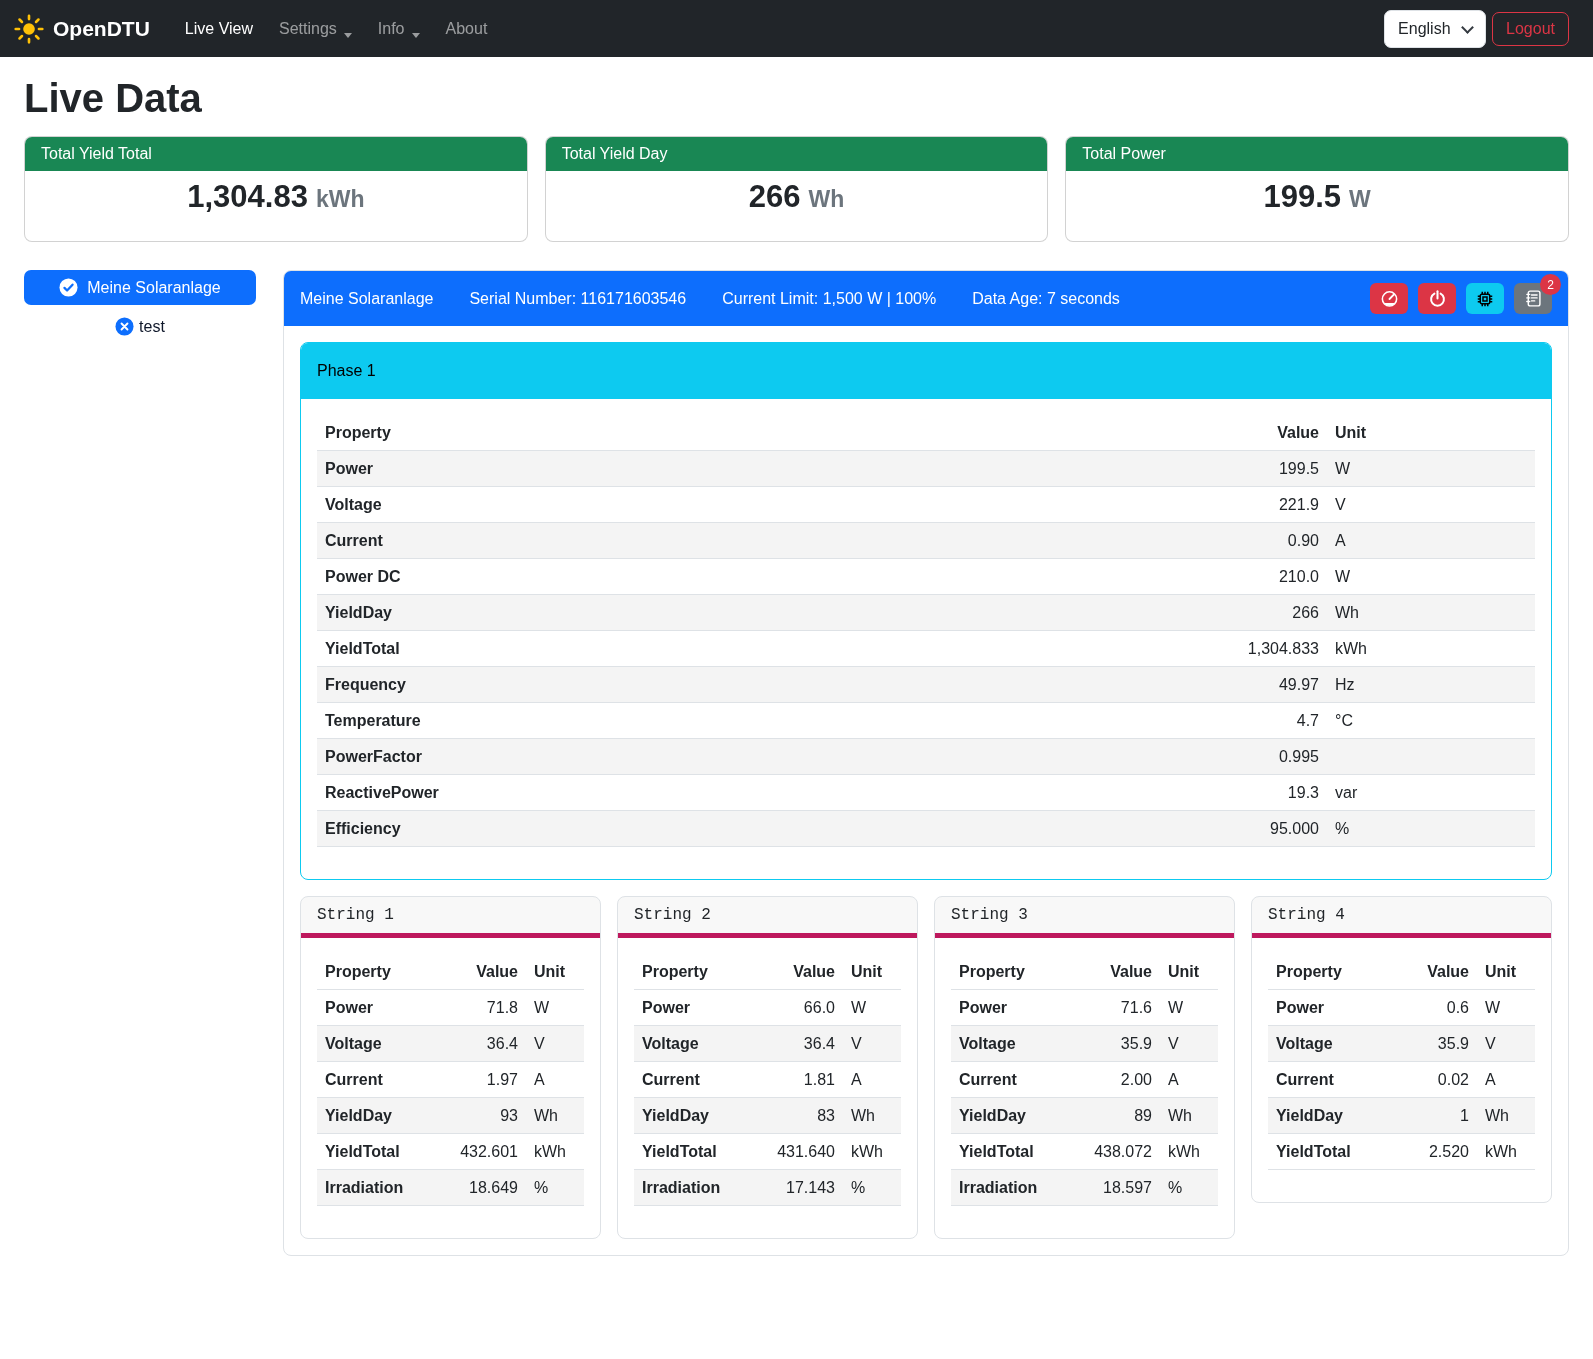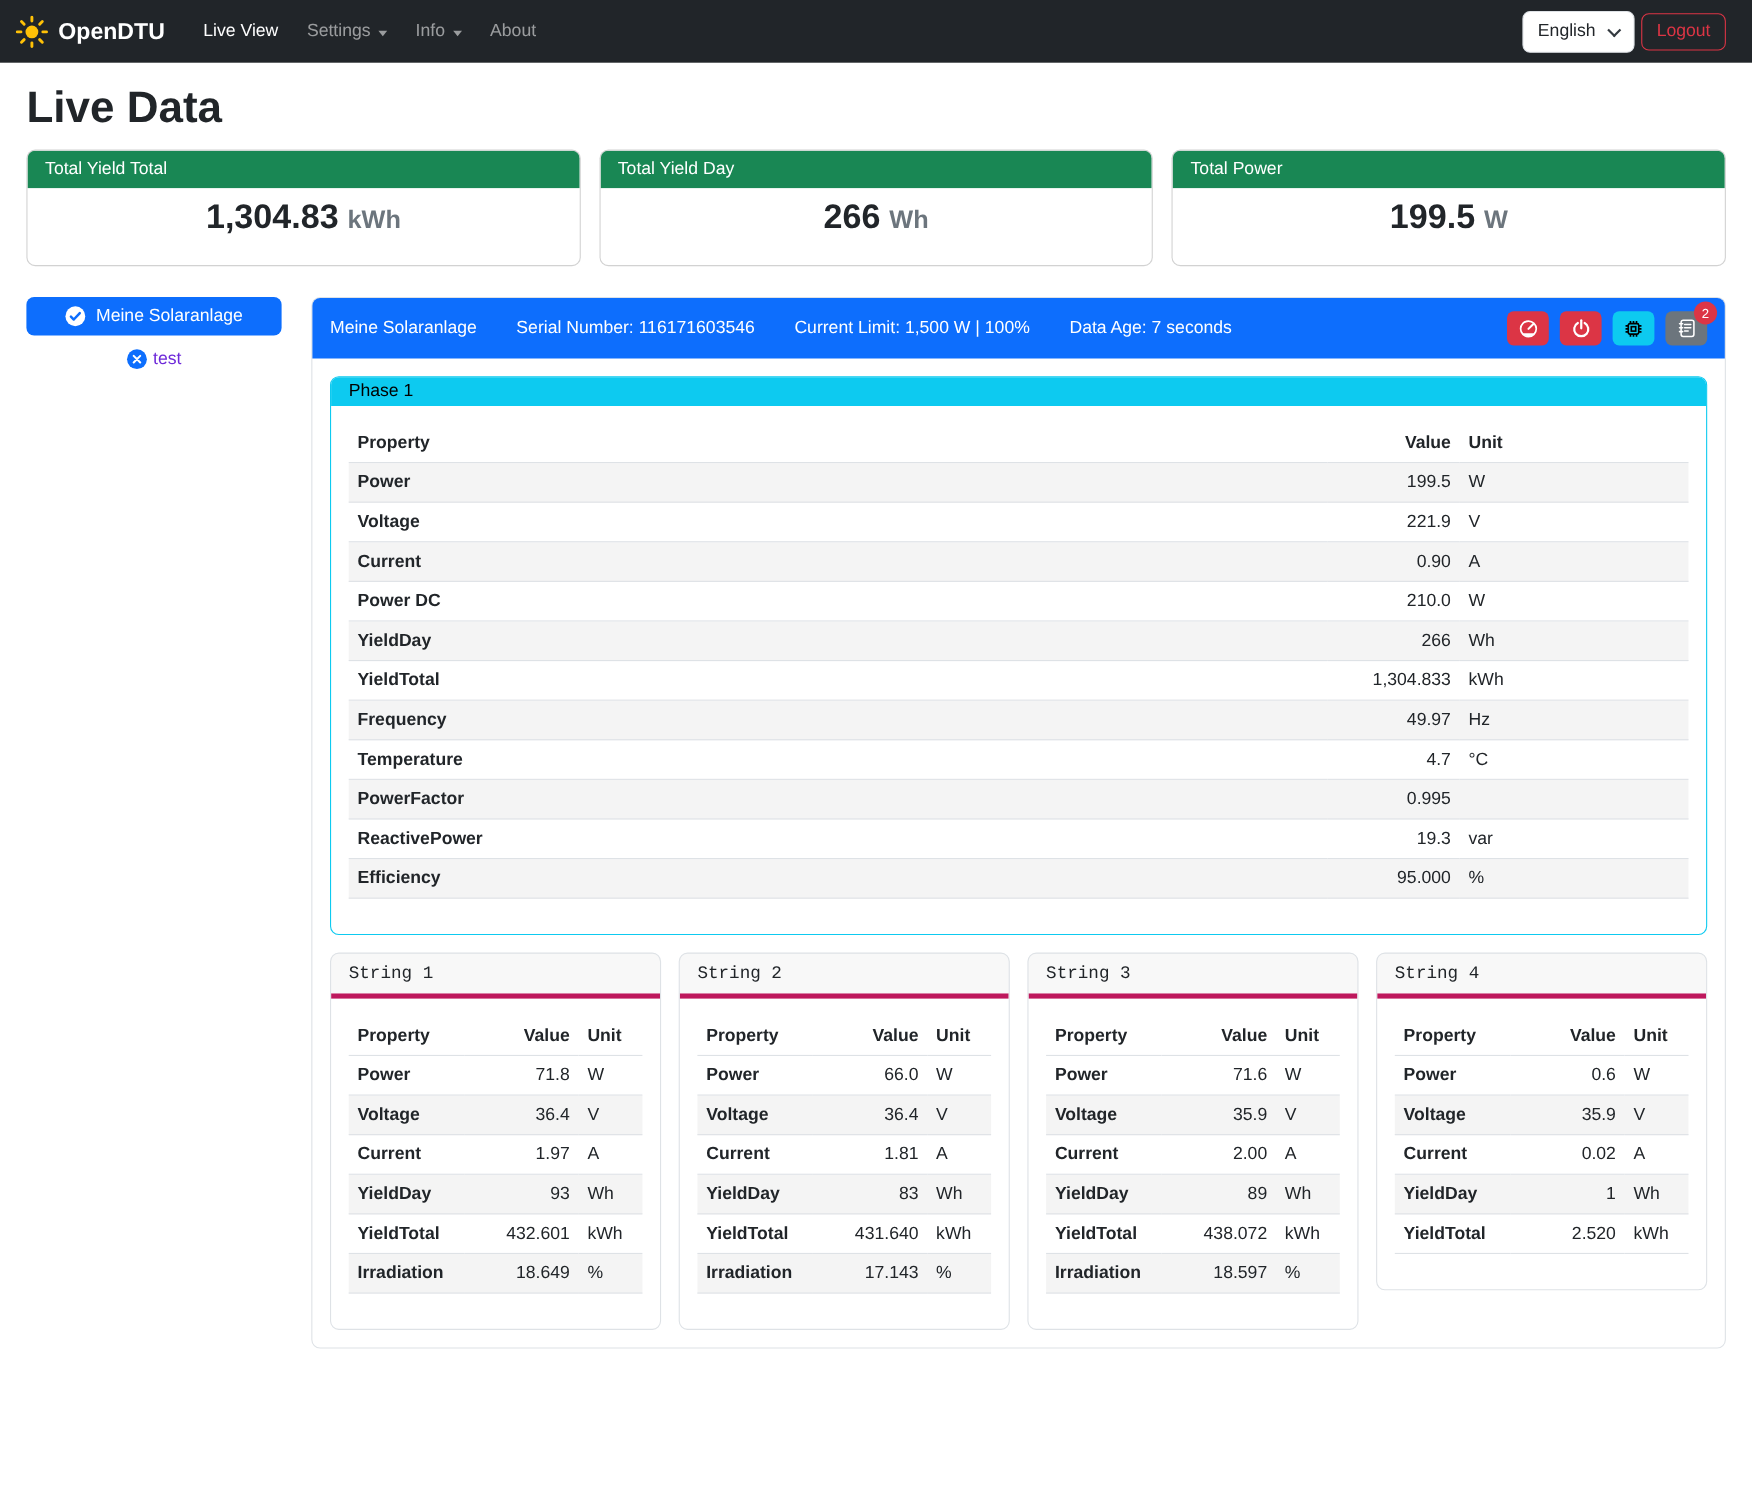--- a/index.html
+++ b/index.html
@@ -22,21 +22,21 @@
   .brand {
     display: flex; align-items: center; gap: 9px;
     color: #fff; font-size: 21px; font-weight: 700;
     margin-right: 22px; text-decoration: none; cursor: pointer;
   }
   .nav-links { display: flex; align-items: center; }
   .nav-link {
     color: rgba(255,255,255,.55);
     text-decoration: none; cursor: pointer;
     padding: 8px 13px;
-    display: flex; align-items: center; gap: 7px;
+    display: flex; align-items: flex-end; gap: 7px;
   }
   .nav-link.active { color: #fff; }
   .caret {
     width: 0; height: 0; display: inline-block;
     border-top: 5px solid currentColor;
     border-left: 4.5px solid transparent;
     border-right: 4.5px solid transparent;
     margin-top: 3px;
   }
   .nav-right { margin-left: auto; display: flex; align-items: center; gap: 6px; }
@@ -78,21 +78,21 @@
   .inv-select-btn {
     width: 100%; background: #0d6efd; color: #fff;
     border: none; border-radius: 7px;
     font-size: 16px; font-family: inherit;
     padding: 8px 12px; cursor: pointer;
     display: flex; align-items: center; justify-content: center; gap: 9px;
   }
   .inv-test-btn {
     margin-top: 11px; width: 100%;
     background: transparent; border: none; cursor: pointer;
-    color: #6d28d9; font-size: 16px; font-family: inherit;
+    color: #0f172a; font-size: 16px; font-family: inherit;
     display: flex; align-items: center; justify-content: center; gap: 5px;
   }
 
   .inv-card { flex: 1; border: 1px solid #dee2e6; border-radius: 8px; background: #fff; }
   .inv-header {
     background: #0d6efd; color: #fff;
     border-radius: 7px 7px 0 0;
     padding: 12px 16px;
     display: flex; align-items: center; gap: 36px;
   }
@@ -108,21 +108,21 @@
   .count-badge {
     position: absolute; top: -9px; right: -9px;
     width: 21px; height: 21px; border-radius: 50%;
     background: #dc3545; color: #fff; font-size: 12px;
     display: flex; align-items: center; justify-content: center;
   }
 
   .inv-body { padding: 16px; }
 
   .phase-card { border: 1px solid #0dcaf0; border-radius: 8px; margin-bottom: 16px; }
-  .phase-header { background: #0dcaf0; color: #000; padding: 4px 16px; border-radius: 7px 7px 0 0; }
+  .phase-header { background: #0dcaf0; color: #000; padding: 19px 16px; border-radius: 7px 7px 0 0; }
   .panel-body { padding: 16px 16px 16px; }
 
   table.data-table { width: 100%; border-collapse: collapse; margin-bottom: 16px; font-size: 16px; }
   .data-table th, .data-table td {
     padding: 8.5px 8px; text-align: left;
     border-bottom: 1px solid #dee2e6;
   }
   .data-table thead th { font-weight: 700; }
   .data-table tbody th { font-weight: 700; }
   .data-table .val { text-align: right; }

